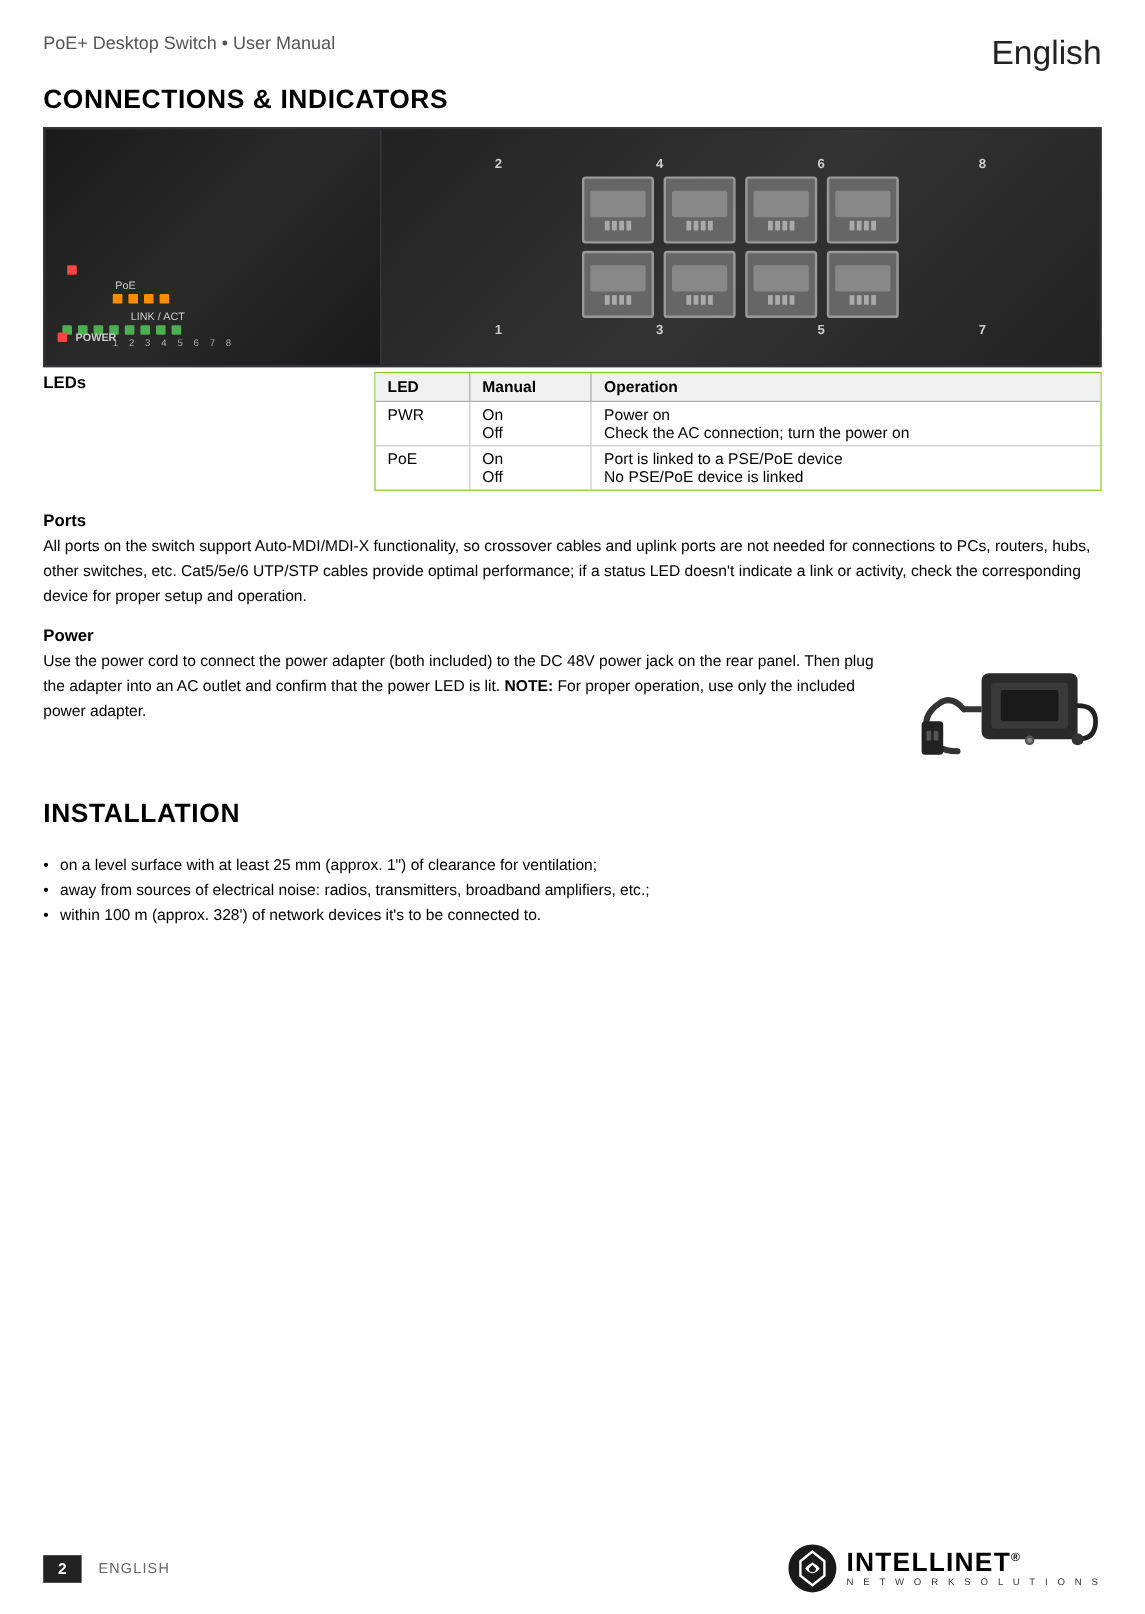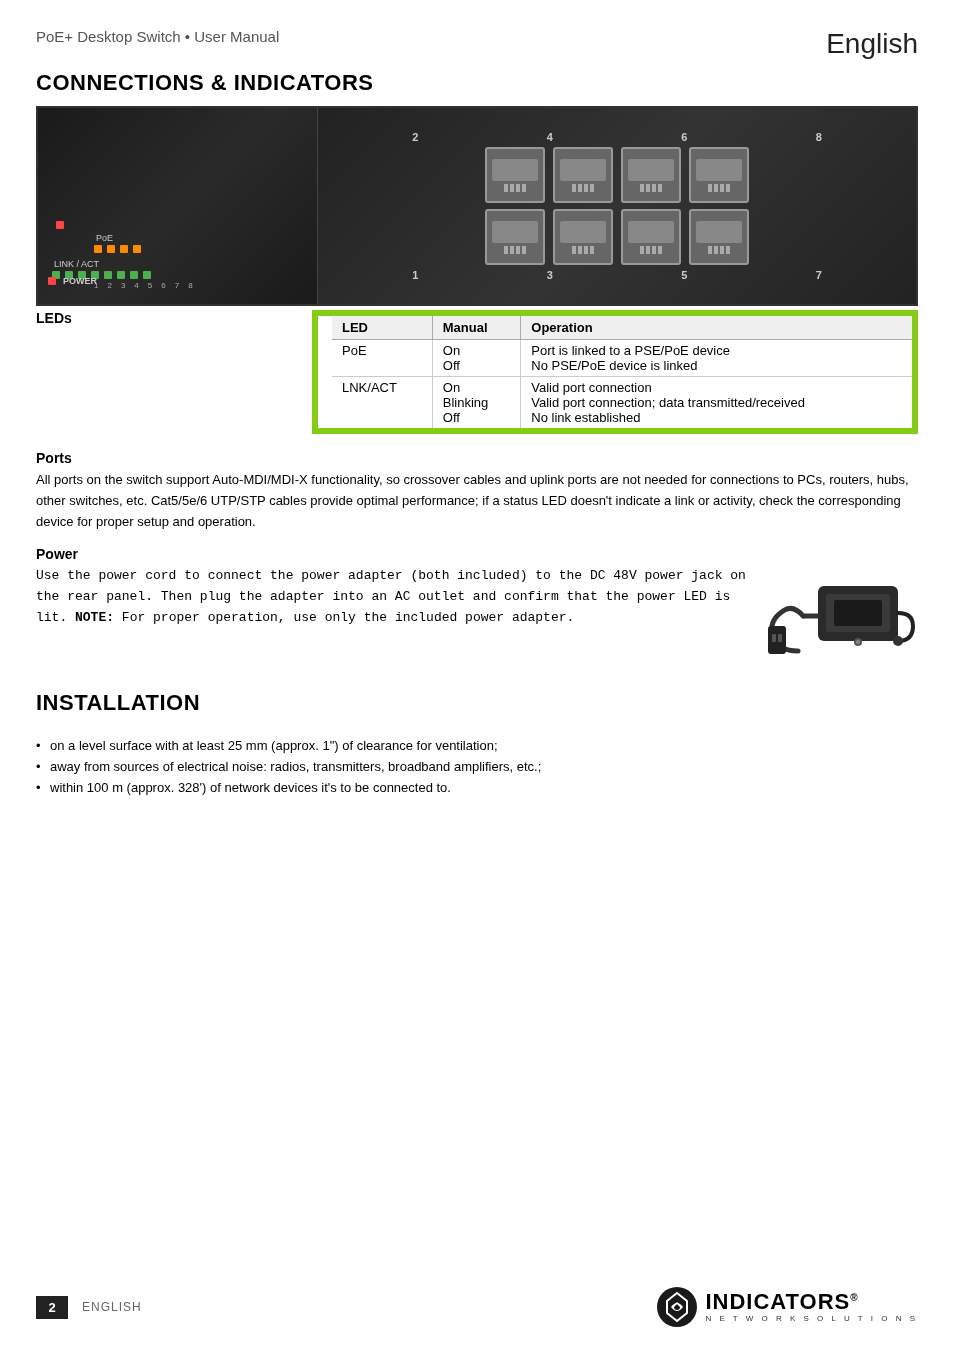--- a/index.html
+++ b/index.html
@@ -141,22 +141,21 @@
     .led-description p {
       font-size: 13px;
       line-height: 1.5;
     }
     .led-description strong {
       font-weight: bold;
       font-style: italic;
     }
     .led-table-wrap {
       flex: 1;
-      border: 6px solid #84cc16;
-      padding-left: 14px;
+      border: 1px solid #84cc16;
     }
     table.led-table {
       width: 100%;
       border-collapse: collapse;
       font-size: 13px;
     }
     table.led-table th {
       background: #f0f0f0;
       border-bottom: 1px solid #aaa;
       border-right: 1px solid #aaa;
@@ -188,21 +187,20 @@
     }
     .subsection-text {
       font-size: 13px;
       line-height: 1.6;
     }
     .power-section {
       display: flex;
       align-items: flex-start;
       gap: 12px;
       margin-bottom: 14px;
-      font-family: Liberation Mono, monospace;
     }
     .power-text {
       flex: 1;
       font-size: 13px;
       line-height: 1.6;
     }
     .power-image {
       width: 160px;
       height: 110px;
       flex-shrink: 0;
@@ -386,21 +384,21 @@
             <div class="poe-label">PoE</div>
             <div class="led-row">
               <div class="led-dot orange"></div>
               <div class="led-dot orange"></div>
               <div class="led-dot orange"></div>
               <div class="led-dot orange"></div>
             </div>
           </div>
 
           <div style="display:flex; align-items:flex-start; margin-top:4px;">
-            <div style="margin-right:4px;">
+            <div style="margin-right:4px;text-align:right;">
               <div class="poe-label">LINK / ACT</div>
               <div class="led-row">
                 <div class="led-dot green"></div>
                 <div class="led-dot green"></div>
                 <div class="led-dot green"></div>
                 <div class="led-dot green"></div>
                 <div class="led-dot green"></div>
                 <div class="led-dot green"></div>
                 <div class="led-dot green"></div>
                 <div class="led-dot green"></div>
@@ -532,28 +530,28 @@
         <table class="led-table">
           <thead>
             <tr>
               <th>LED</th>
               <th>Manual</th>
               <th>Operation</th>
             </tr>
           </thead>
           <tbody>
             <tr>
+              <td>PWR</td>
+              <td>On<br>Off</td>
+              <td>Power on<br>Check the AC connection; turn the power on</td>
+            </tr>
+            <tr>
               <td>PoE</td>
               <td>On<br>Off</td>
               <td>Port is linked to a PSE/PoE device<br>No PSE/PoE device is linked</td>
-            </tr>
-            <tr>
-              <td>LNK/ACT</td>
-              <td>On<br>Blinking<br>Off</td>
-              <td>Valid port connection<br>Valid port connection; data transmitted/received<br>No link established</td>
             </tr>
           </tbody>
         </table>
       </div>
     </div>
   </div>
 
   <div class="subsection">
     <div class="subsection-heading">Ports</div>
     <p class="subsection-text">All ports on the switch support Auto-MDI/MDI-X functionality, so crossover cables and uplink ports are not needed for connections to PCs, routers, hubs, other switches, etc. Cat5/5e/6 UTP/STP cables provide optimal performance; if a status LED doesn't indicate a link or activity, check the corresponding device for proper setup and operation.</p>
@@ -604,19 +602,19 @@
       <svg class="intellinet-icon" viewBox="0 0 44 44">
         <circle cx="22" cy="22" r="20" fill="#1a1a1a"></circle>
         <path d="M22 8 L32 16 L32 28 L22 36 L12 28 L12 16 Z" fill="none" stroke="#fff" stroke-width="2"></path>
         <path d="M16 22 Q22 14 28 22 Q22 30 16 22 Z" fill="#fff"></path>
         <circle cx="22" cy="22" r="3" fill="#1a1a1a"></circle>
 
         <path d="M18 22 L22 18 L26 22" fill="none" stroke="#fff" stroke-width="1.5"></path>
       </svg>
       <div class="intellinet-text-wrap">
         <span class="intellinet-name">
-          <span>INDICATORS</span><span class="intellinet-registered">®</span>
+          <span>INTELLINET</span><span class="intellinet-registered">®</span>
         </span>
         <span class="intellinet-sub">N E T W O R K   S O L U T I O N S</span>
       </div>
     </div>
   </div>
 </div>
 
 </body></html>

